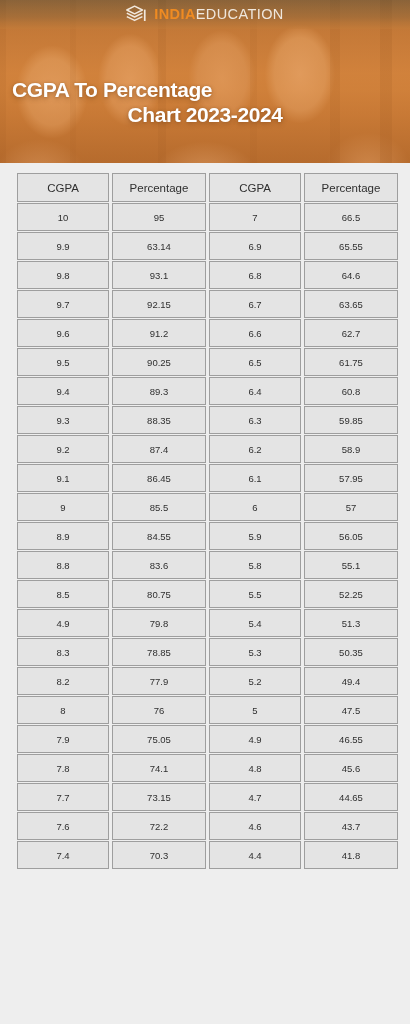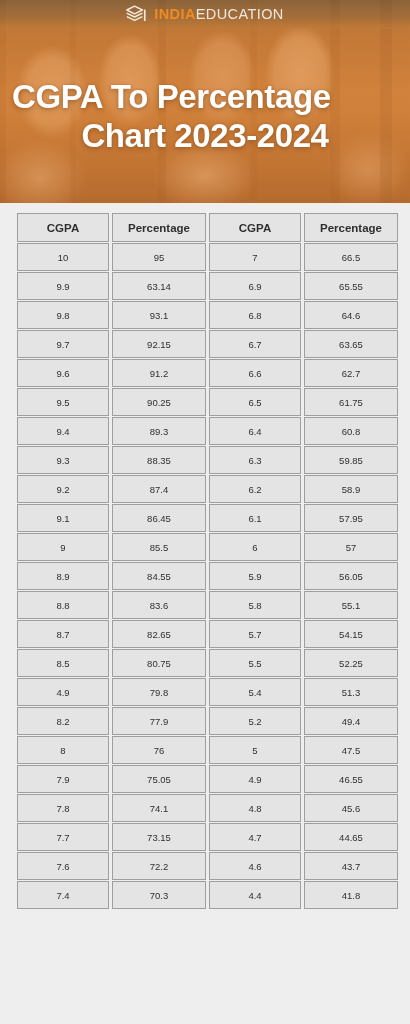--- a/index.html
+++ b/index.html
@@ -14,21 +14,21 @@
   body {
     font-family: "Liberation Sans", sans-serif;
     background: #eeeeee;
     position: relative;
   }
 
   
   .banner {
     position: relative;
     width: 410px;
-    height: 203px;
+    height: 163px;
     overflow: hidden;
     background: #b5763c;
   }
 
   
   .photo {
     position: absolute;
     inset: 0;
     background:
       radial-gradient(ellipse 46px 60px at 52px 92px, #e8cba6 0%, #d9b78c 55%, rgba(190,150,110,0) 78%),
@@ -96,21 +96,21 @@
   }
   .logo-india { color: #ef8b22; }
   .logo-education { color: #efe7dd; font-weight: 500; }
 
   .banner-title {
     position: absolute;
     left: 8px; right: 8px;
     top: 78px;
     z-index: 3;
     color: #ffffff;
-    font-size: 33px;
+    font-size: 21px;
     font-weight: 700;
     line-height: 1.18;
     letter-spacing: -0.4px;
     text-align: center;
     text-shadow: 0 2px 5px rgba(110,60,20,0.45), 0 0 2px rgba(120,70,25,0.35);
   }
   .banner-title .line1 { display: block; text-align: left; padding-left: 4px; }
   .banner-title .line2 { display: block; text-align: center; }
 
   
@@ -131,21 +131,21 @@
     background: #e4e4e4;
     border: 1px solid #9e9e9e;
     height: 28px;
     text-align: center;
     vertical-align: middle;
     color: #2f2f2f;
   }
 
   table.cgpa-table th {
     font-size: 11.5px;
-    font-weight: 700;
+    font-weight: 400;
     height: 29px;
   }
 
   table.cgpa-table td {
     font-size: 9.5px;
     font-weight: 400;
   }
 
   .col-a { width: 92px; }
   .col-b { width: 94px; }
@@ -266,38 +266,38 @@
           <td>5.9</td>
           <td>56.05</td>
         </tr>
         <tr>
           <td>8.8</td>
           <td>83.6</td>
           <td>5.8</td>
           <td>55.1</td>
         </tr>
         <tr>
-          <td>8.7</td>
-          <td>82.65</td>
-          <td>5.7</td>
-          <td>54.15</td>
-        </tr>
-        <tr>
           <td>8.5</td>
           <td>80.75</td>
           <td>5.5</td>
           <td>52.25</td>
         </tr>
         <tr>
           <td>4.9</td>
           <td>79.8</td>
           <td>5.4</td>
           <td>51.3</td>
         </tr>
         <tr>
+          <td>8.3</td>
+          <td>78.85</td>
+          <td>5.3</td>
+          <td>50.35</td>
+        </tr>
+        <tr>
           <td>8.2</td>
           <td>77.9</td>
           <td>5.2</td>
           <td>49.4</td>
         </tr>
         <tr>
           <td>8</td>
           <td>76</td>
           <td>5</td>
           <td>47.5</td>

